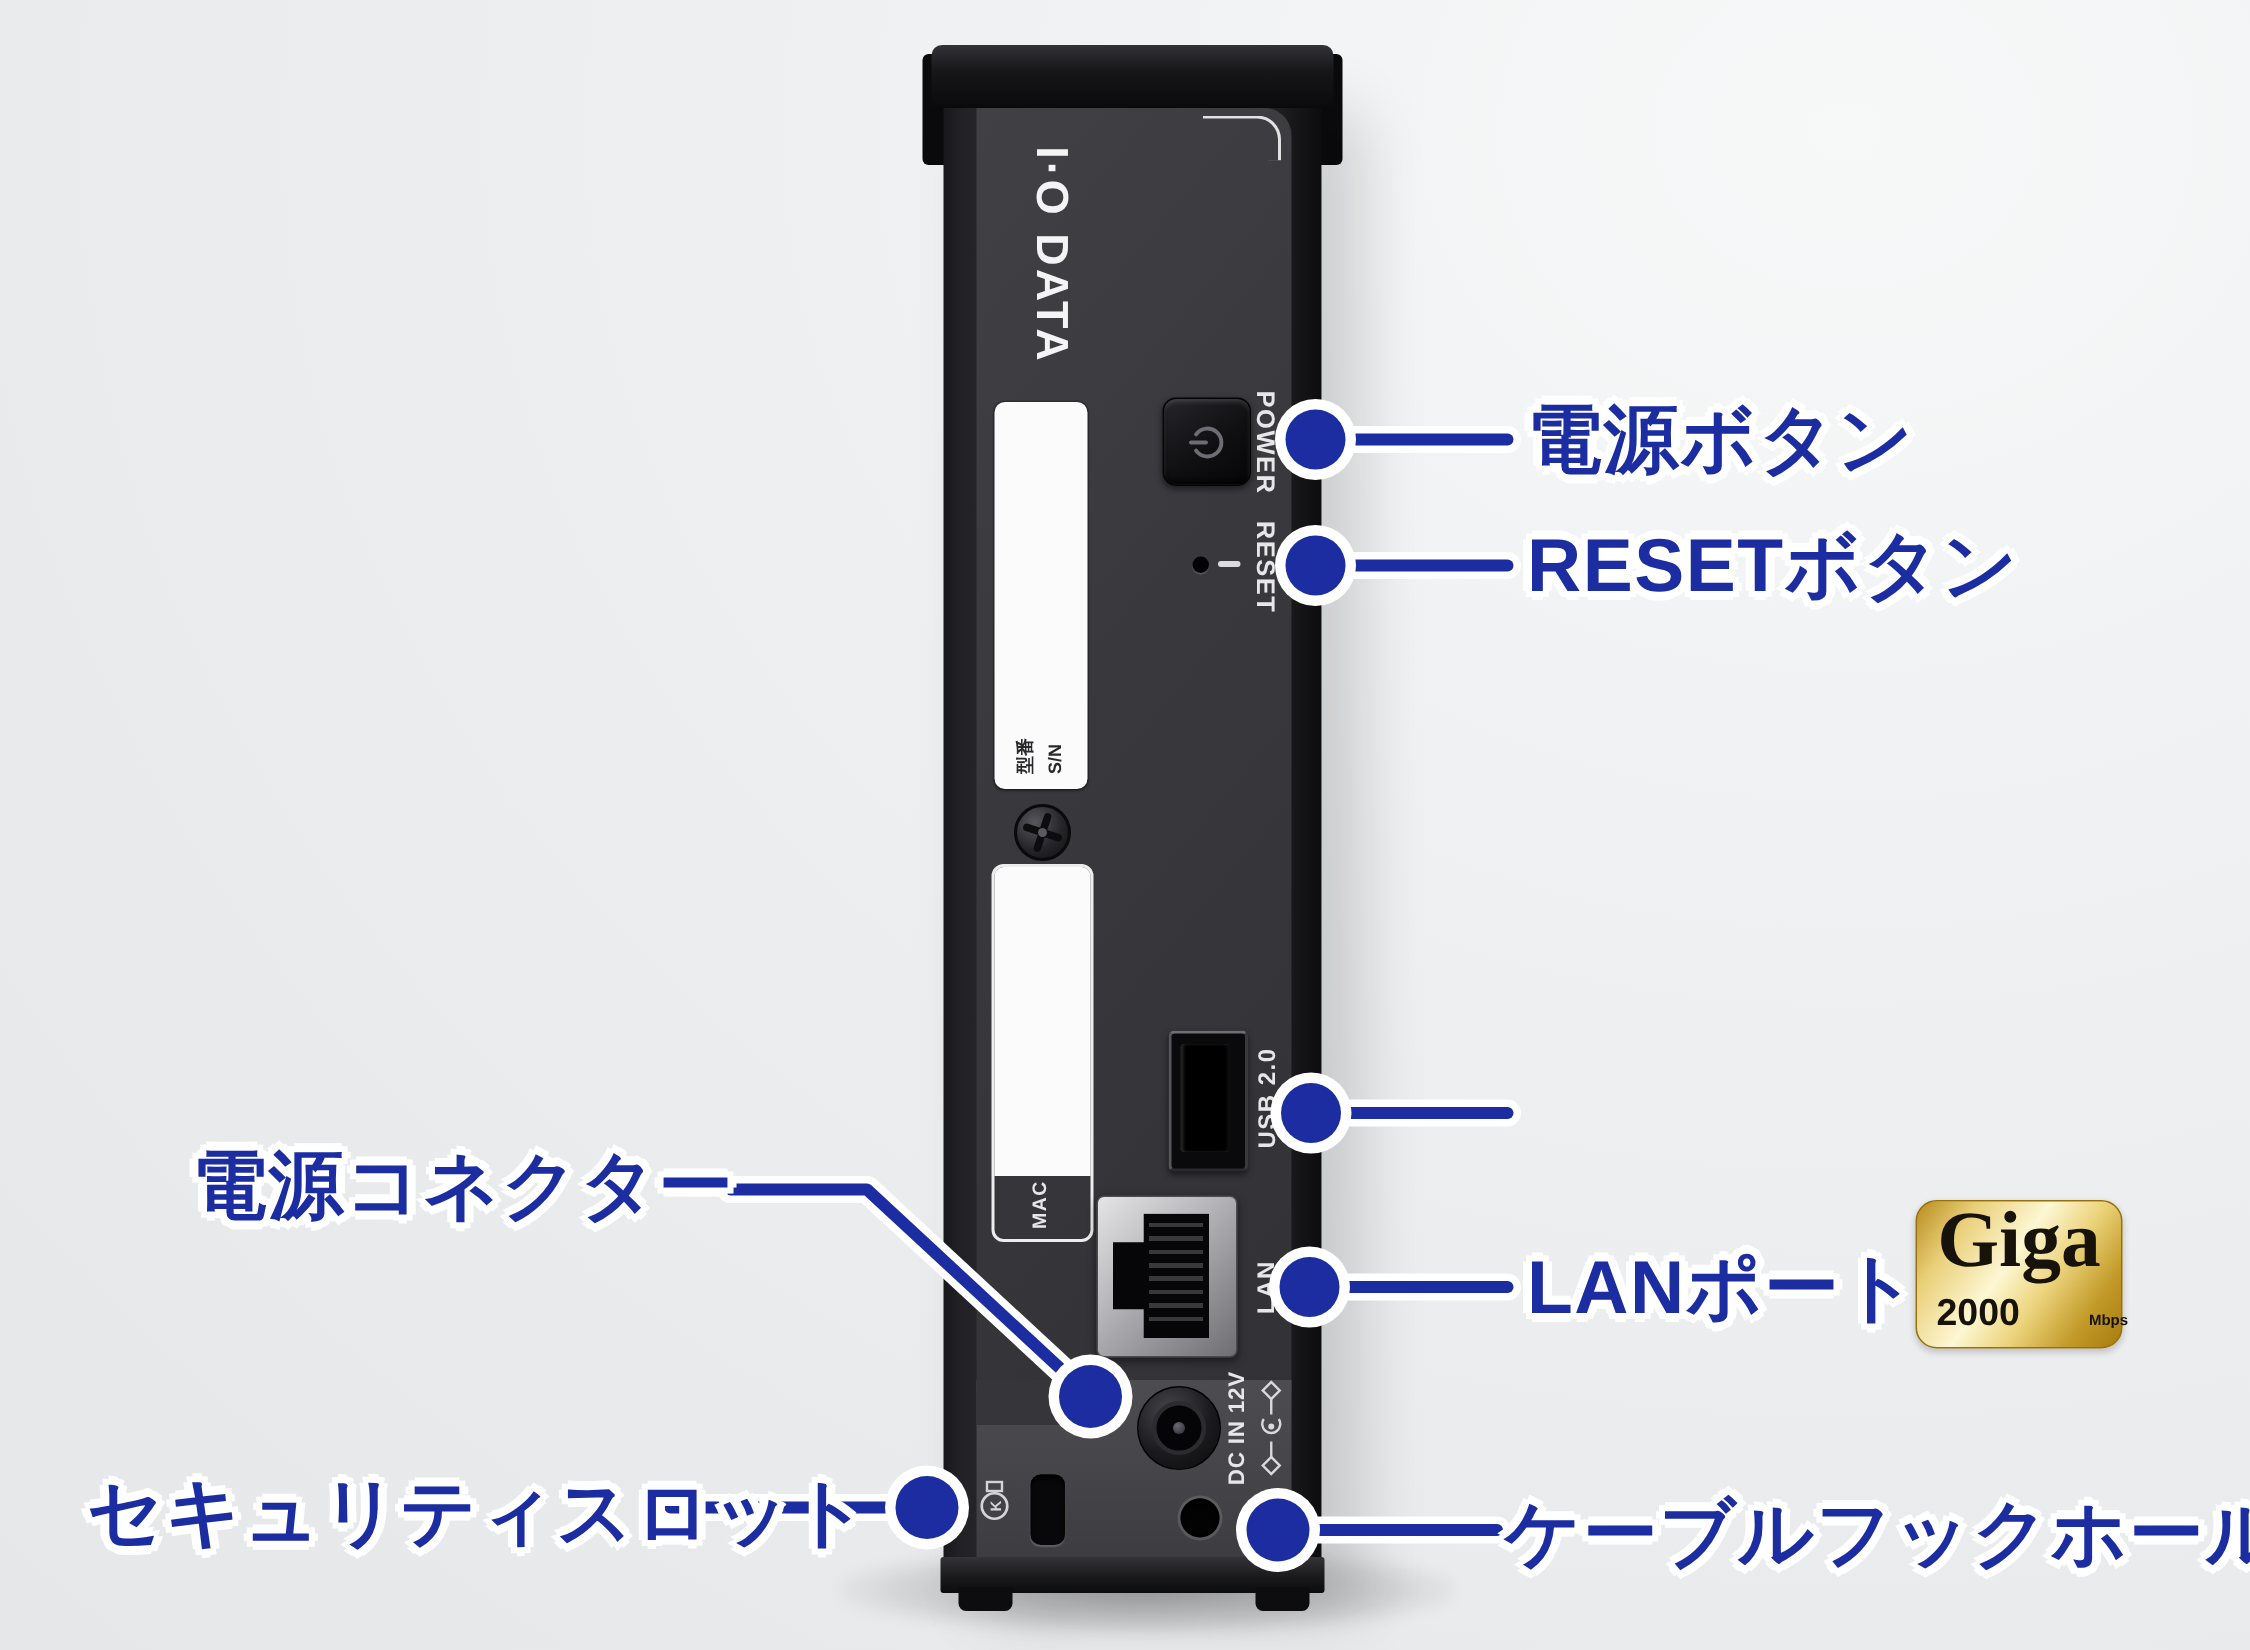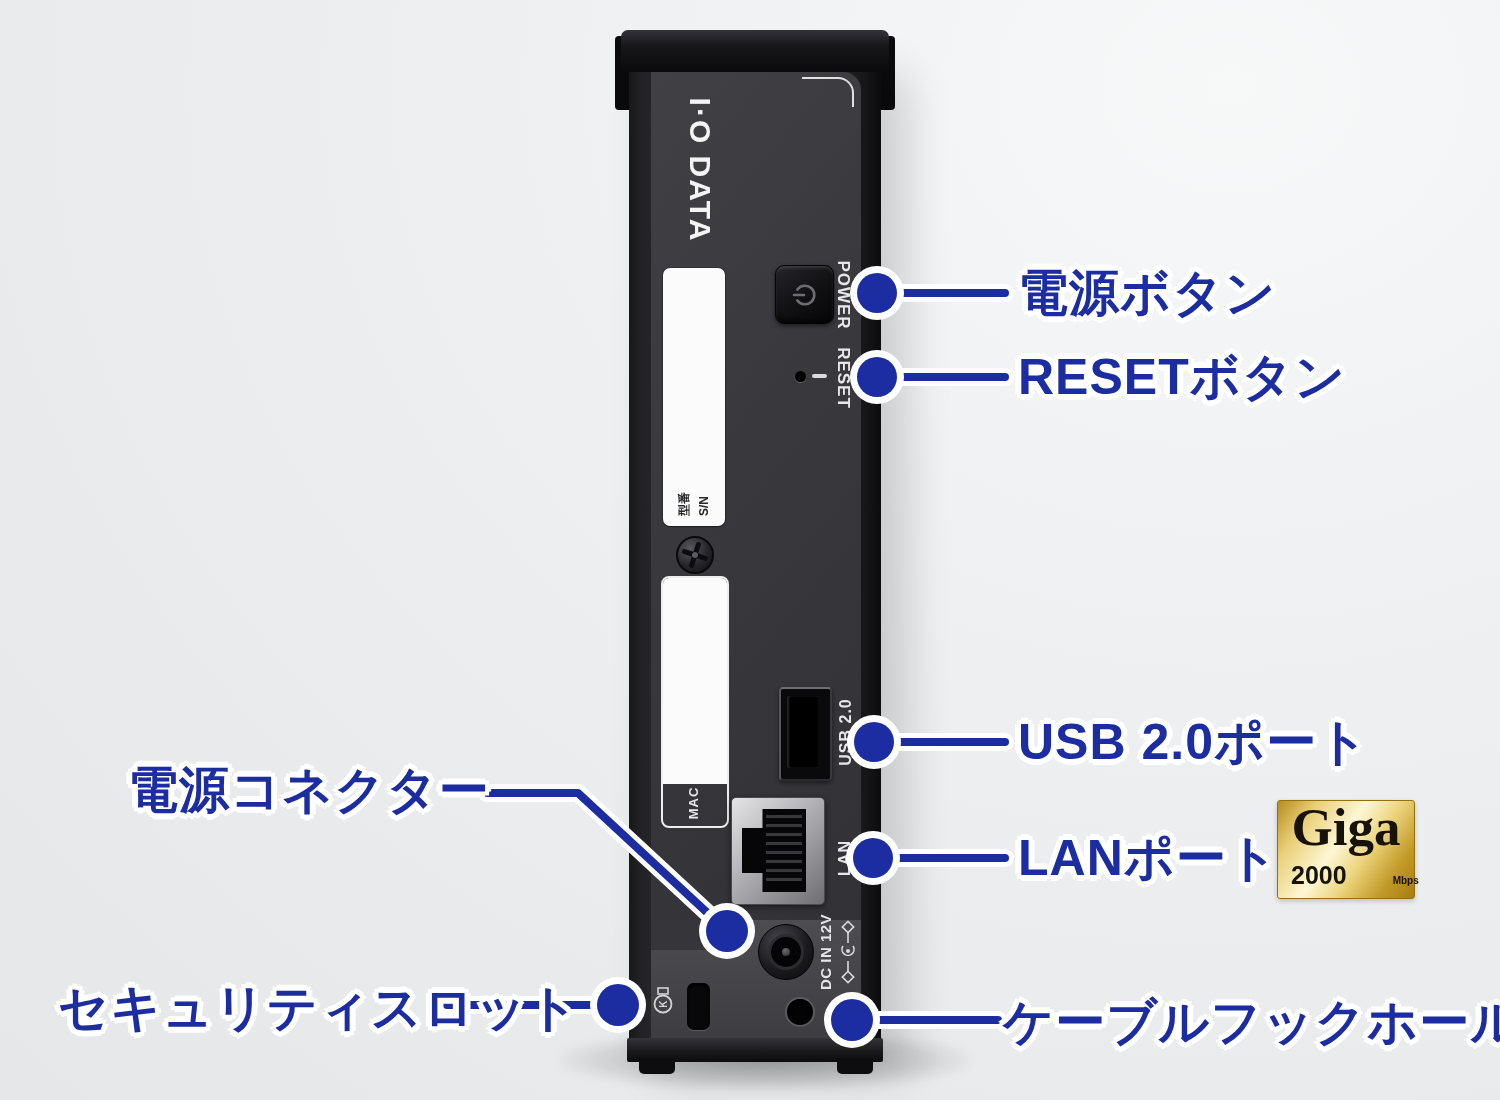--- a/index.html
+++ b/index.html
@@ -102,21 +102,21 @@
   .overlay{left:0;top:0;z-index:6;pointer-events:none;}
   .callout-label{position:absolute;z-index:7;font-weight:bold;font-size:50px;line-height:1;
     color:#1b2da0;letter-spacing:1px;white-space:nowrap;
     text-shadow:
       -4px -4px 0 #fff, 4px -4px 0 #fff, -4px 4px 0 #fff, 4px 4px 0 #fff,
       -6px 0 0 #fff, 6px 0 0 #fff, 0 -6px 0 #fff, 0 6px 0 #fff,
       0 0 5px #fff, 0 0 5px #fff;}
   
   .giga-badge{left:1277px;top:800px;width:136px;height:97px;z-index:7;
     background:linear-gradient(125deg,#b78c1e 0%,#e9cf78 20%,#fdf7d4 44%,#ecd47c 62%,#c29a28 82%,#a87c10 100%);
-    border:1px solid #96700a;border-radius:3px;box-shadow:0 2px 5px rgba(0,0,0,.2);}
+    border:1px solid #96700a;border-radius:14px;box-shadow:0 2px 5px rgba(0,0,0,.2);}
   .giga-title{position:absolute;left:0;top:-4px;width:100%;text-align:center;
     font-family:"Liberation Serif","DejaVu Serif",serif;font-weight:bold;font-size:53px;color:#17120a;}
   .giga-speed{position:absolute;left:13px;bottom:8px;font-weight:bold;font-size:25px;color:#17120a;letter-spacing:0;}
   .giga-unit{font-size:10px;font-weight:bold;vertical-align:baseline;margin-left:2px;padding-left:44px;}
 </style>
 </head>
 <body>
 
 <div id="stage">
 
@@ -246,21 +246,20 @@
     <g>
       <path d="M852 1020 H 998" stroke="#ffffff" stroke-width="18" stroke-linecap="round" fill="none"></path>
       <path d="M852 1020 H 998" stroke="#1b2da0" stroke-width="8" stroke-linecap="round" fill="none"></path>
       <circle cx="852" cy="1020" r="28" fill="#ffffff"></circle>
         <circle cx="852" cy="1020" r="21" fill="#1b2da0"></circle>
     </g>
   </svg>
 
   <div class="callout-label" style="left:1018px;top:268px;">電源ボタン</div>
   <div class="callout-label" style="left:1018px;top:352px;">RESETボタン</div>
-  <div class="callout-label" style="left:1018px;top:717px;">USB 2.0ポート</div>
   <div class="callout-label" style="left:128px;top:765px;">電源コネクター</div>
   <div class="callout-label" style="left:1018px;top:833px;">LANポート</div>
   <div class="callout-label" style="left:58px;top:983px;">セキュリティスロット</div>
   <div class="callout-label" style="left:1003px;top:997px;">ケーブルフックホール</div>
 
   <div class="abs giga-badge">
     <div class="giga-title">Giga</div>
     <div class="giga-speed">
       <span>2000</span><span class="giga-unit">Mbps</span>
     </div>

